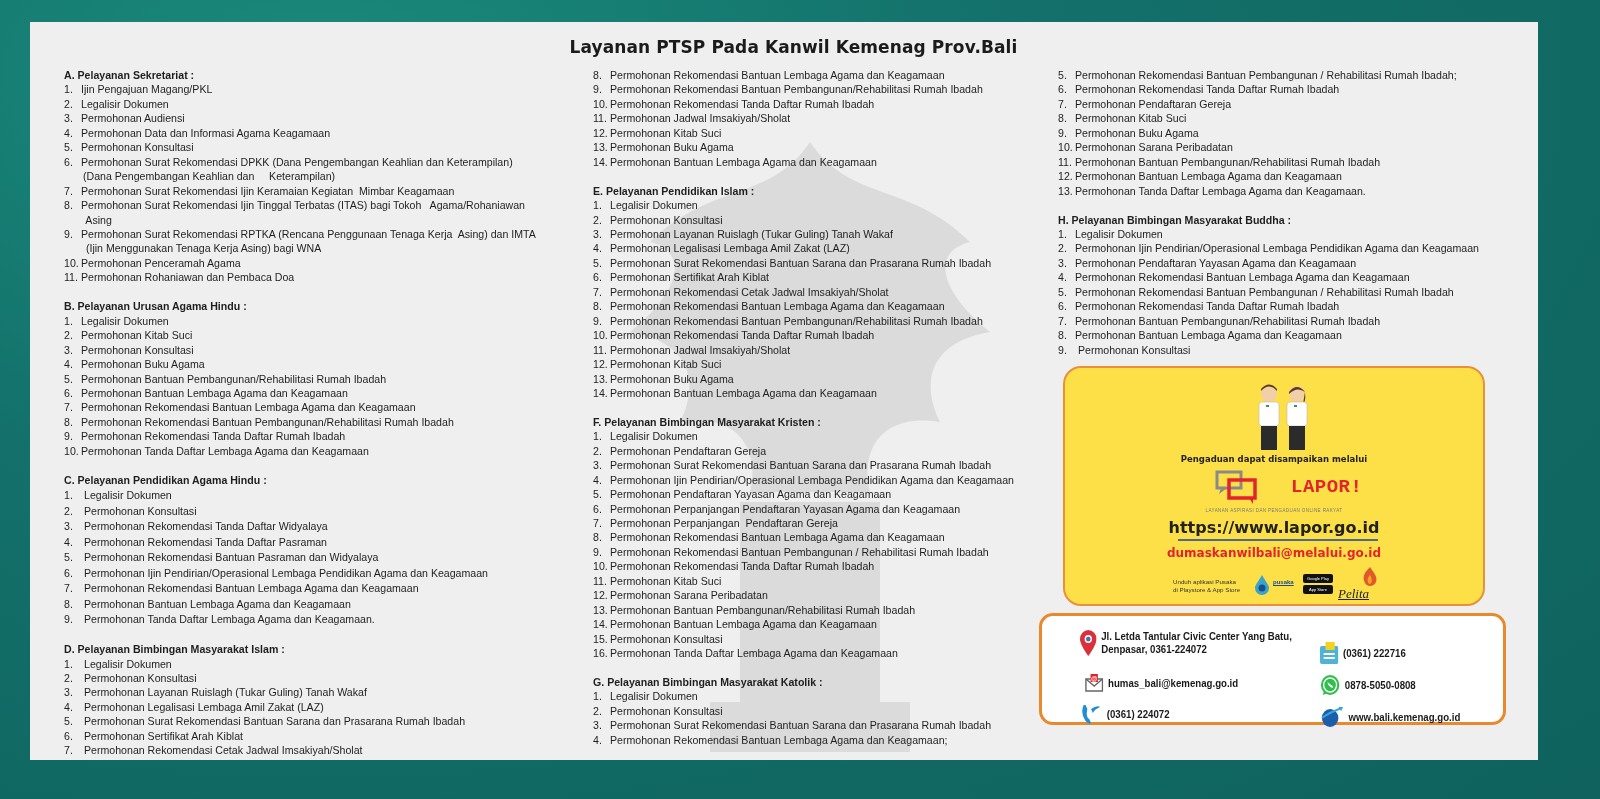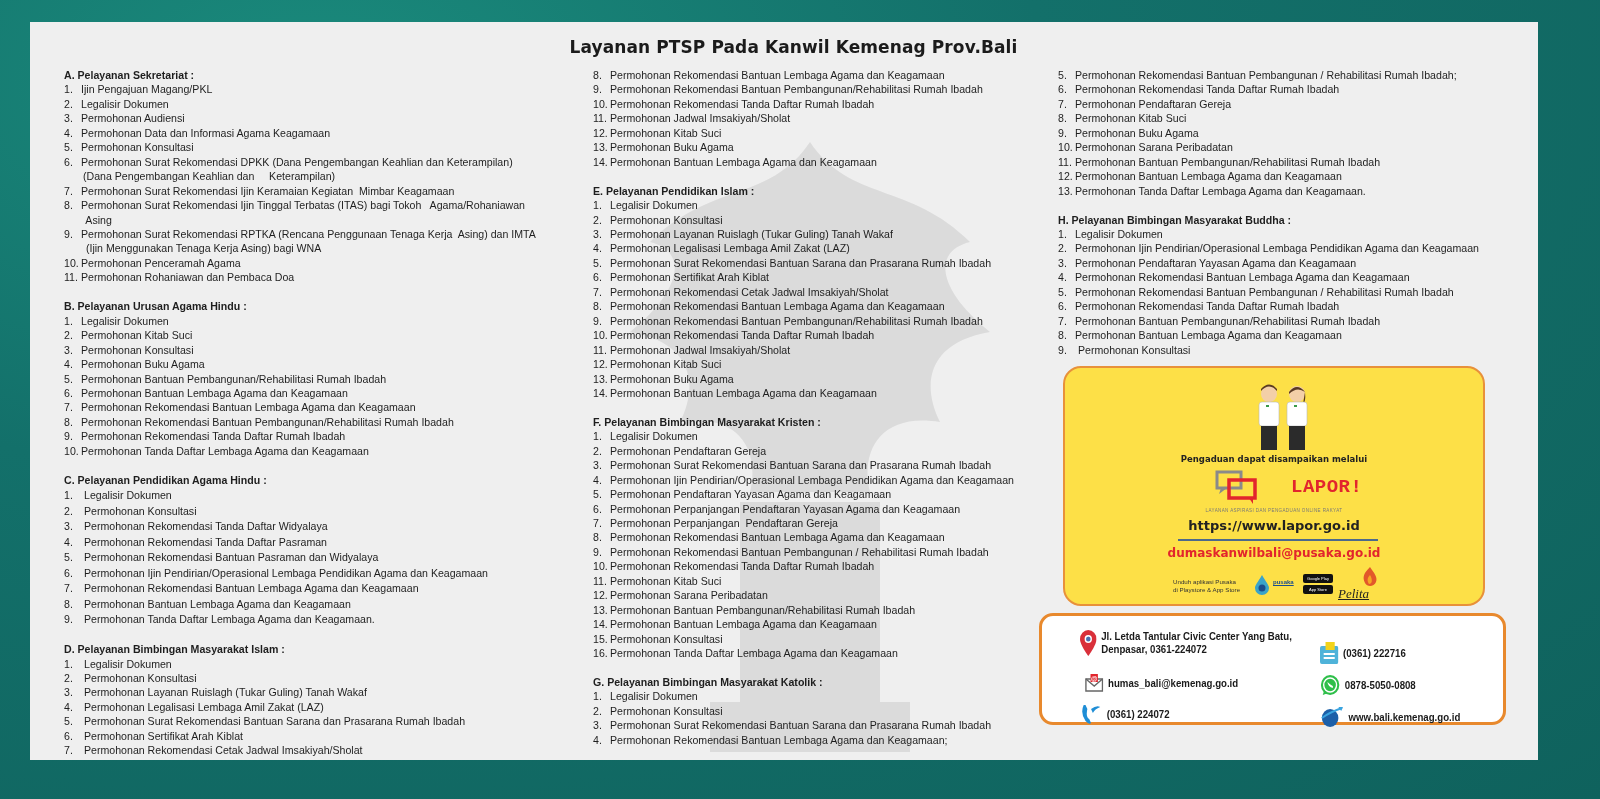--- a/index.html
+++ b/index.html
@@ -41,21 +41,21 @@
   }
   .figures { position: absolute; left: 178px; top: 14px; width: 80px; height: 70px; }
   .cb-lead { position: absolute; top: 86px; left: 0; right: 0; text-align: center;
     font-family: "DejaVu Sans", sans-serif; font-size: 8.5px; font-weight: bold; color: #222; }
   .lapor-logo { position: absolute; left: 150px; top: 100px; width: 125px; height: 40px; }
   .lapor-word { position: absolute; left: 62px; top: 8px; font-family: Liberation Mono, monospace;
     font-weight: bold; font-size: 19px; color: #e2252d; letter-spacing: 0.5px; margin-left: 14px; }
   .lapor-sub { position: absolute; top: 140px; left: 0; right: 0; text-align: center;
     font-size: 4.5px; color: #777; letter-spacing: 0.4px; }
   .lapor-url { position: absolute; top: 150px; left: 0; right: 0; text-align: center;
-    font-family: "DejaVu Sans", sans-serif; font-size: 13px; font-weight: bold; color: #222; }
+    font-family: "DejaVu Sans", sans-serif; font-size: 16px; font-weight: bold; color: #222; }
   .cb-line { position: absolute; left: 113px; width: 200px; top: 171px; height: 2px; background: #4c6a8c; }
   .dumas { position: absolute; top: 178px; left: 0; right: 0; text-align: center;
     font-family: "DejaVu Sans", sans-serif; font-size: 12px; font-weight: bold; color: #e2252d; }
   .apps { position: absolute; top: 205px; left: 108px; width: 220px; height: 30px; }
   .apps-text { position: absolute; left: 0; top: 5px; font-size: 6.2px; line-height: 7.5px; color: #333; }
   .pusaka-drop { position: absolute; left: 82px; top: 2px; width: 14px; height: 20px; }
   .pusaka-label { position: absolute; left: 100px; top: 6px; font-size: 6px; color: #1a4d8c; text-decoration: underline; font-weight: bold; }
   .store { position: absolute; left: 130px; width: 30px; height: 9px; background: #111; border-radius: 2px;
     color: #fff; font-size: 4px; line-height: 9px; text-align: center; }
   .pelita { position: absolute; left: 165px; top: 0; width: 45px; height: 30px; }
@@ -533,21 +533,21 @@
         <rect x="2" y="4" width="24" height="16" fill="none" stroke="#8a8a8a" stroke-width="3"></rect>
         <path d="M6 20 L4 26 L12 20" fill="#8a8a8a"></path>
         <rect x="14" y="12" width="26" height="18" fill="none" stroke="#e2252d" stroke-width="3.5"></rect>
         <path d="M34 30 L38 36 L38 30" fill="#e2252d"></path>
       </svg>
       <span class="lapor-word">LAPOR!</span>
     </div>
     <div class="lapor-sub">LAYANAN ASPIRASI DAN PENGADUAN ONLINE RAKYAT</div>
     <div class="lapor-url">https://www.lapor.go.id</div>
     <div class="cb-line"></div>
-    <div class="dumas">dumaskanwilbali@pusaka.go.id</div>
+    <div class="dumas">dumaskanwilbali@melalui.go.id</div>
     <div class="apps">
       <div class="apps-text">
         <div>Unduh aplikasi Pusaka</div>
         <div>di Playstore &amp; App Store</div>
       </div>
       <svg class="pusaka-drop" viewBox="0 0 14 20">
         <path d="M7 0 C3 7 0 10 0 13 A7 7 0 0 0 14 13 C14 10 11 7 7 0 Z" fill="#3aa4c9"></path>
         <circle cx="7" cy="13" r="3.5" fill="#1a4d8c"></circle>
       </svg>
       <span class="pusaka-label">pusaka</span>

